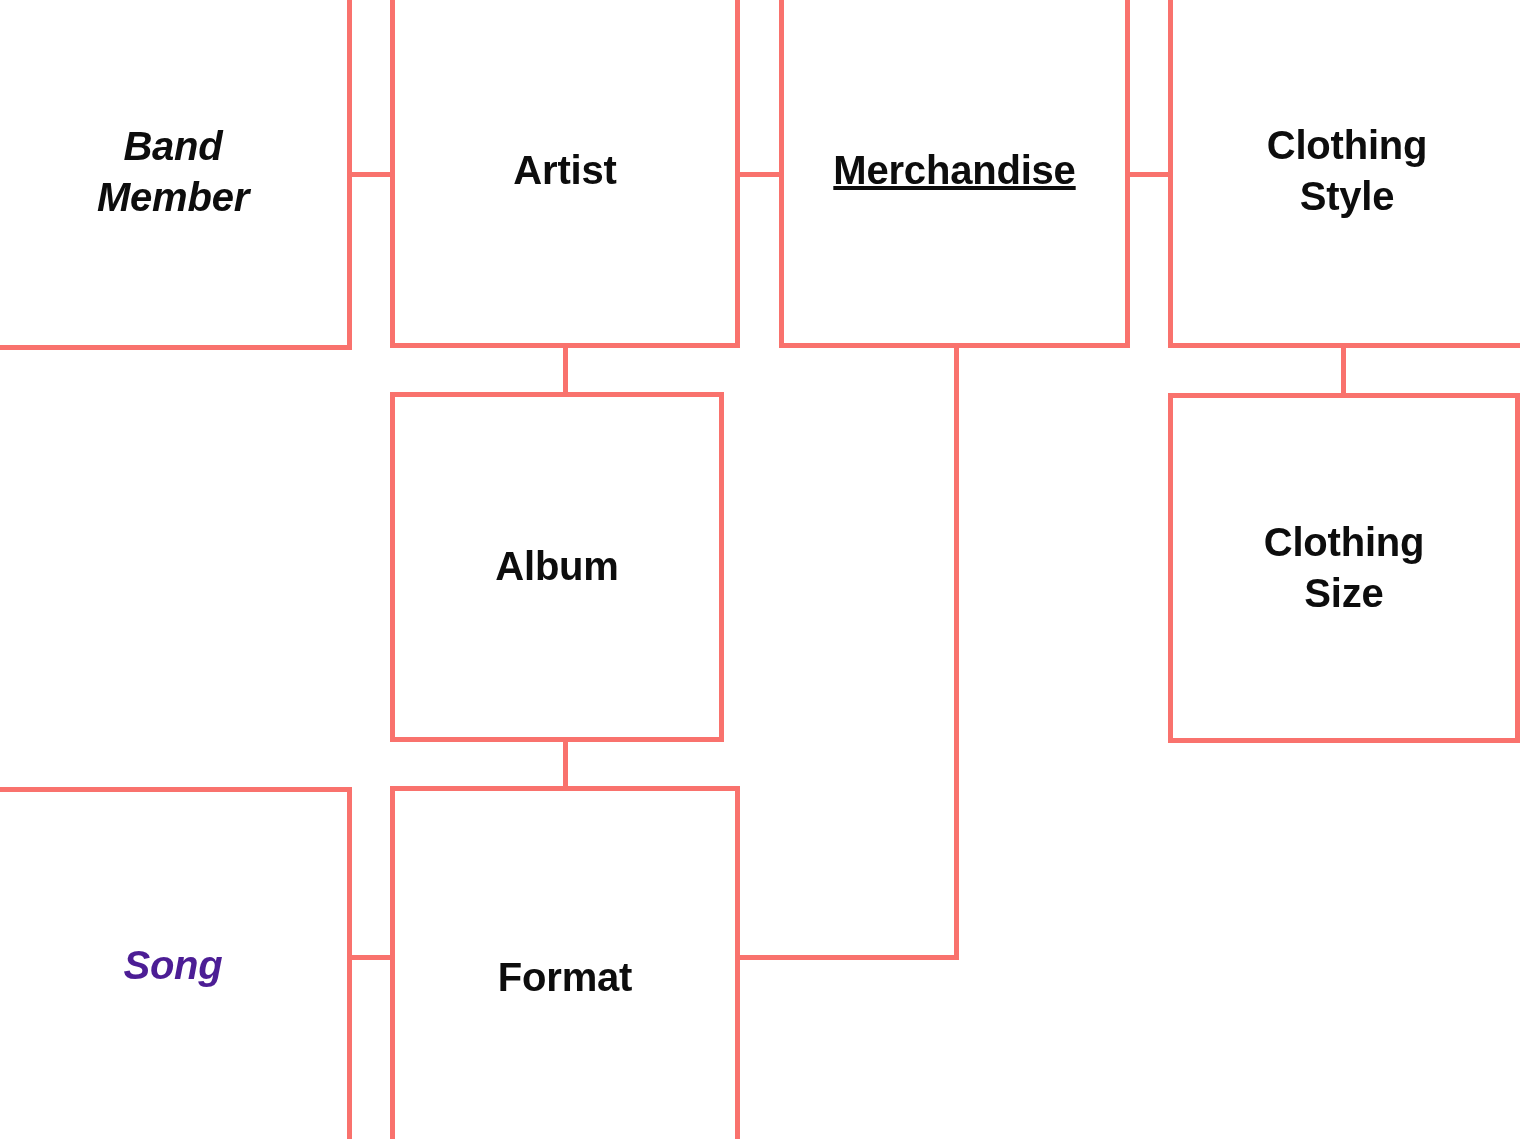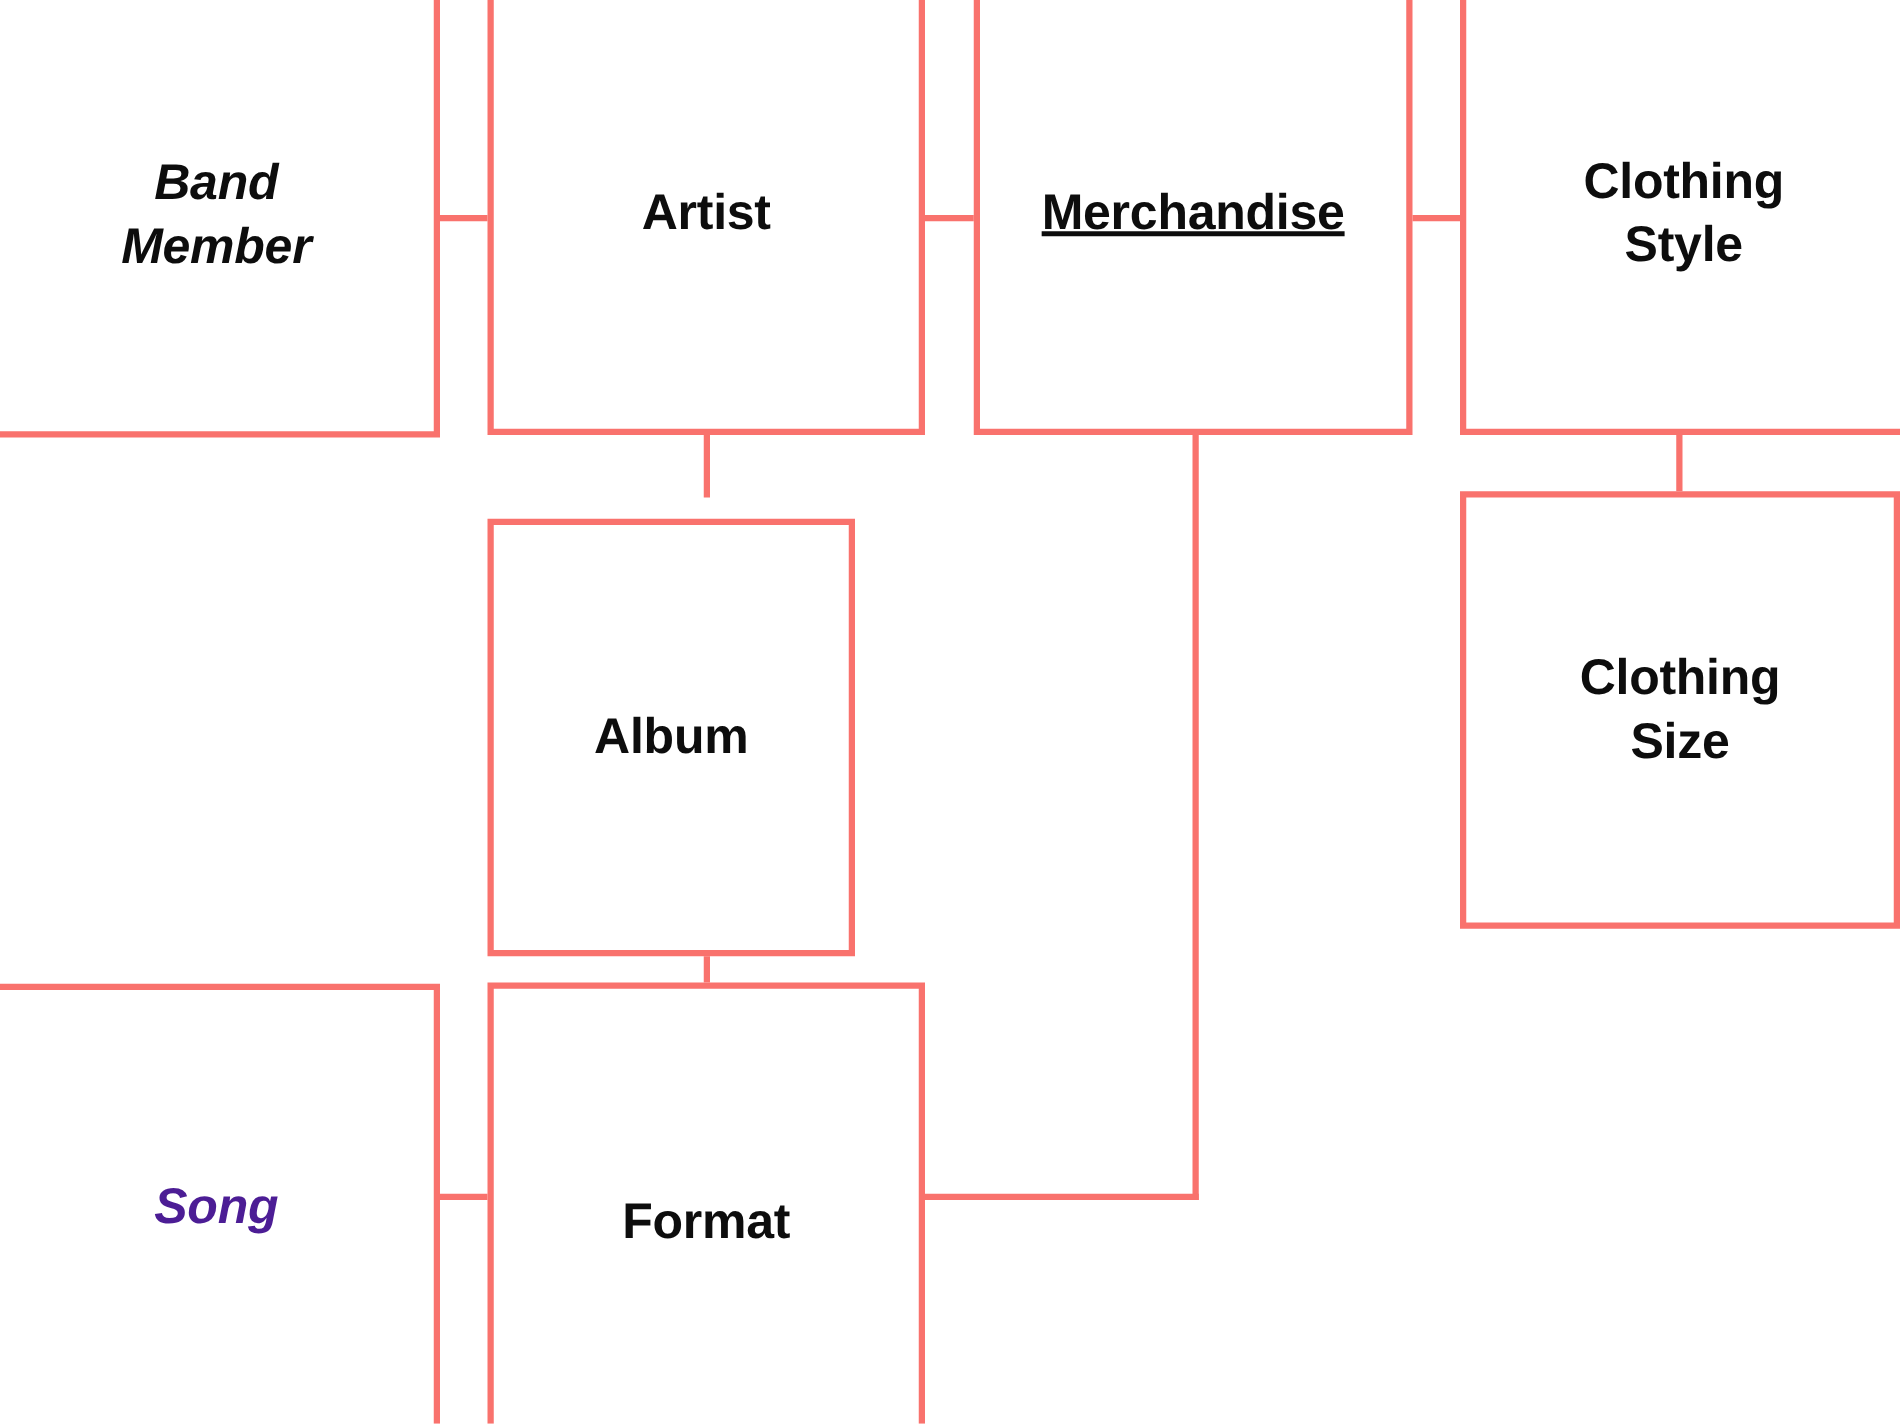--- a/index.html
+++ b/index.html
@@ -68,21 +68,21 @@
       <div class="node" style="left: 390px; top: -6px; width: 350px; height: 354px; border-color: rgb(249, 114, 109);">
         <div class="node-label" style="color: rgb(13, 13, 13);">Artist</div>
       </div>
       <div class="node" style="left: 779px; top: -6px; width: 351px; height: 354px; border-color: rgb(249, 114, 109);">
         <div class="node-label" style="color: rgb(13, 13, 13); text-decoration: underline;">Merchandise</div>
       </div>
       <div class="node" style="left: 1168px; top: -6px; width: 358px; height: 354px; border-color: rgb(249, 114, 109);">
         <div class="node-label" style="color: rgb(13, 13, 13);">Clothing
 Style</div>
       </div>
-      <div class="node" style="left: 390px; top: 415px; width: 294px; height: 350px; border-color: rgb(249, 114, 109);">
+      <div class="node" style="left: 390px; top: 392px; width: 334px; height: 350px; border-color: rgb(249, 114, 109);">
         <div class="node-label" style="color: rgb(13, 13, 13);">Album</div>
       </div>
       <div class="node" style="left: 1168px; top: 393px; width: 352px; height: 350px; border-color: rgb(249, 114, 109);">
         <div class="node-label" style="color: rgb(13, 13, 13);">Clothing
 Size</div>
       </div>
       <div class="node" style="left: -6px; top: 787px; width: 358px; height: 358px; border-color: rgb(249, 114, 109);">
         <div class="node-label" style="color: #4c1d95; font-style: italic;">Song</div>
       </div>
       <div class="node" style="left: 390px; top: 786px; width: 350px; height: 359px; border-color: rgb(249, 114, 109);">

